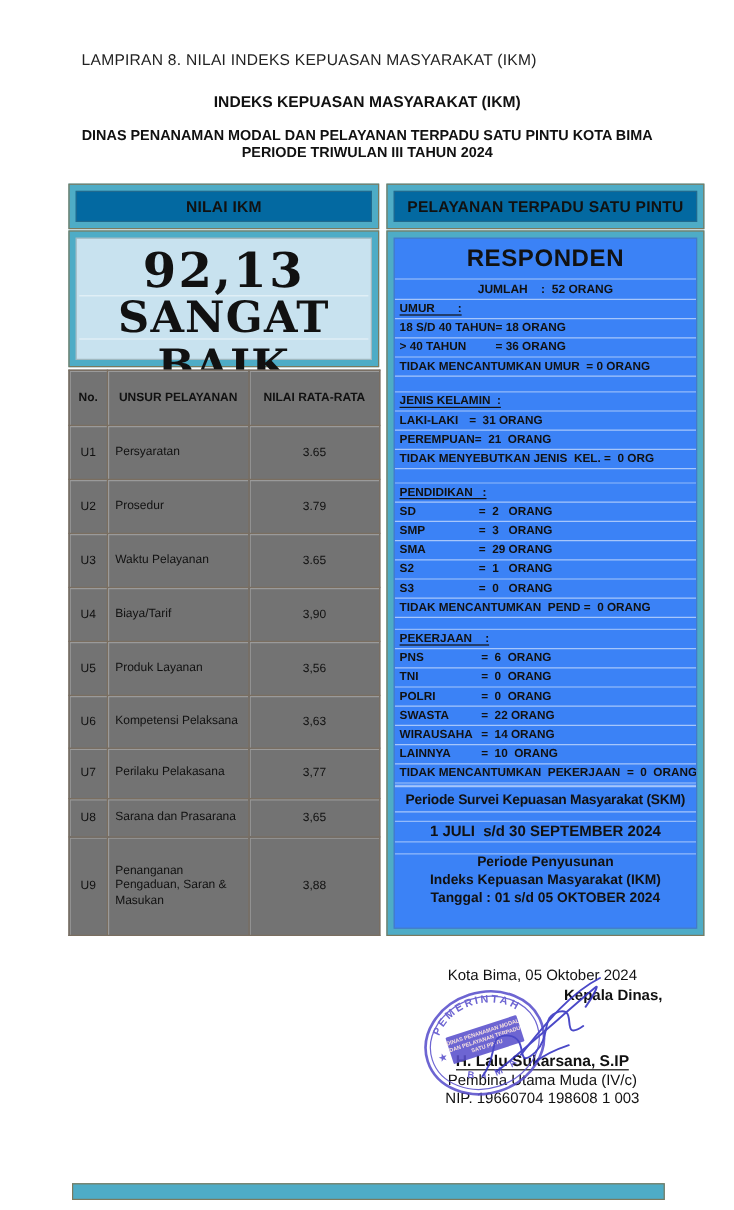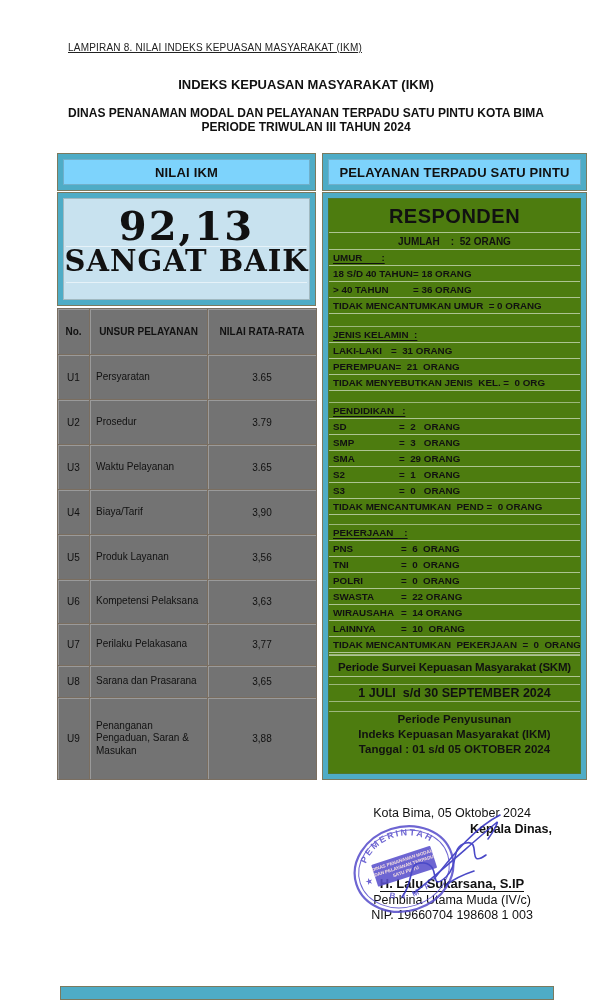--- a/index.html
+++ b/index.html
@@ -1,38 +1,38 @@
 <!DOCTYPE html>
 <html><head>
 <meta charset="utf-8">
 <style>
   * { margin:0; padding:0; box-sizing:border-box; }
   html,body { background:#ffffff; }
   .page {
     position:relative; width:612px; height:1008px; background:#ffffff;
     font-family:"Liberation Sans", sans-serif; color:#111; overflow:hidden;
   }
-  .lampiran { position:absolute; left:68px; top:42px; font-size:10px; color:#222; letter-spacing:.2px;text-decoration:underline; }
+  .lampiran { position:absolute; left:68px; top:42px; font-size:13px; color:#222; letter-spacing:.2px; }
   .doc-title { position:absolute; left:0; top:77px; width:612px; text-align:center; font-size:13px; font-weight:bold; }
   .doc-sub1  { position:absolute; left:0; top:106px; width:612px; text-align:center; font-size:12px; font-weight:bold; }
   .doc-sub2  { position:absolute; left:0; top:120px; width:612px; text-align:center; font-size:12px; font-weight:bold; }
 
   .panel { position:absolute; border:1px solid #7B7A5E; background:#4EACC6; padding:5px; }
   .panel-inner { width:100%; height:100%; border:1px solid rgba(90,110,110,.35); }
 
   .header-left  { left:57px;  top:153px; width:259px; height:38px; }
   .header-right { left:322px; top:153px; width:265px; height:38px; }
-  .header-box-inner { background:#7dd3fc; display:flex; align-items:center; justify-content:center;
+  .header-box-inner { background:#0369a1; display:flex; align-items:center; justify-content:center;
     font-weight:bold; font-size:13px; letter-spacing:.2px; }
 
   .score-box { left:57px; top:192px; width:259px; height:114px; }
   .score-inner { background:#C8E2EF; position:relative; text-align:center; font-family:"DejaVu Serif", serif; }
   .score-grid { position:absolute; left:2px; right:2px; height:1px; background:rgba(255,255,255,.55); }
   .score-val { font-size:40px; font-weight:bold; letter-spacing:2px; line-height:1; padding-top:7px; }
-  .score-cat { font-size:29px; font-weight:bold; letter-spacing:1px; line-height:1.1; }
+  .score-cat { font-size:36px; font-weight:bold; letter-spacing:1px; line-height:1.1; }
 
   .ikm-table { position:absolute; left:57px; top:308px; width:259px; border-collapse:collapse;
     background:#737373; table-layout:fixed; }
   .ikm-table th, .ikm-table td { border:1px solid #7a6e60; box-shadow:inset 1px 1px 0 rgba(255,255,255,.28); }
   .ikm-table th { height:46px; font-size:10px; font-weight:bold; text-align:center; vertical-align:middle; }
   .c-no { width:32px; } .c-unsur { width:118px; } .c-nilai { width:109px; }
   .ikm-table td { font-size:10px; font-weight:normal; vertical-align:middle; }
   .td-no { text-align:center; }
   .td-unsur { padding-left:6px; padding-right:4px; line-height:1.25; }
   .td-nilai { text-align:center; }
@@ -40,21 +40,21 @@
   .ikm-table tbody tr:nth-child(2) td,
   .ikm-table tbody tr:nth-child(3) td,
   .ikm-table tbody tr:nth-child(4) td,
   .ikm-table tbody tr:nth-child(5) td { height:45px; }
   .ikm-table tbody tr:nth-child(6) td { height:44px; }
   .ikm-table tbody tr:nth-child(7) td { height:42px; }
   .ikm-table tbody tr:nth-child(8) td { height:32px; }
   .ikm-table tbody tr:nth-child(9) td { height:82px; }
 
   .responden-panel { left:322px; top:192px; width:265px; height:588px; }
-  .responden-inner { background:#4d7c0f; overflow:hidden; display:flex; flex-direction:column; }
+  .responden-inner { background:#3b82f6; overflow:hidden; display:flex; flex-direction:column; }
   .r-line { border-bottom:1px solid rgba(255,255,255,.55); padding-left:4px;
     font-size:9.8px; font-weight:bold; line-height:16px; height:16px; white-space:nowrap; overflow:hidden; }
   .r-title { height:34px; line-height:34px; text-align:center; font-size:20px; font-weight:bold;
     border-bottom:1px solid rgba(255,255,255,.55); letter-spacing:.5px; }
   .r-jumlah { height:17px; line-height:17px; text-align:center; font-size:10px; font-weight:bold;
     border-bottom:1px solid rgba(255,255,255,.55); }
   .r-heading span { text-decoration:underline; text-underline-offset:2px; }
   .sec-gap { border-bottom:1px solid rgba(255,255,255,.45); }
   .gap-13 { height:13px; } .gap-12 { height:12px; } .gap-10 { height:10px; } .gap-2 { height:2px; }
   .stat-label { display:inline-block; }

